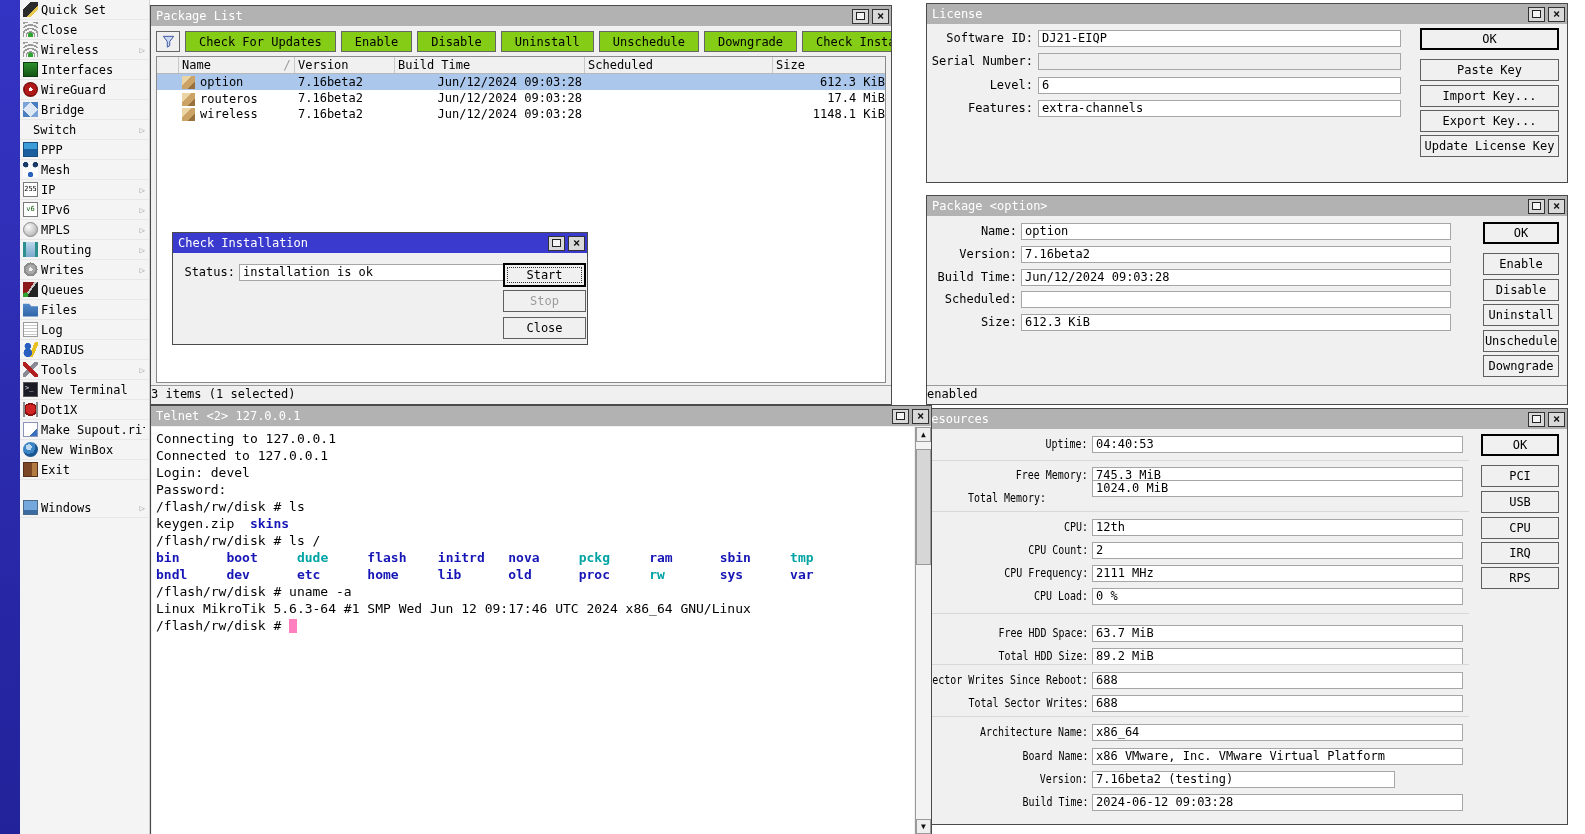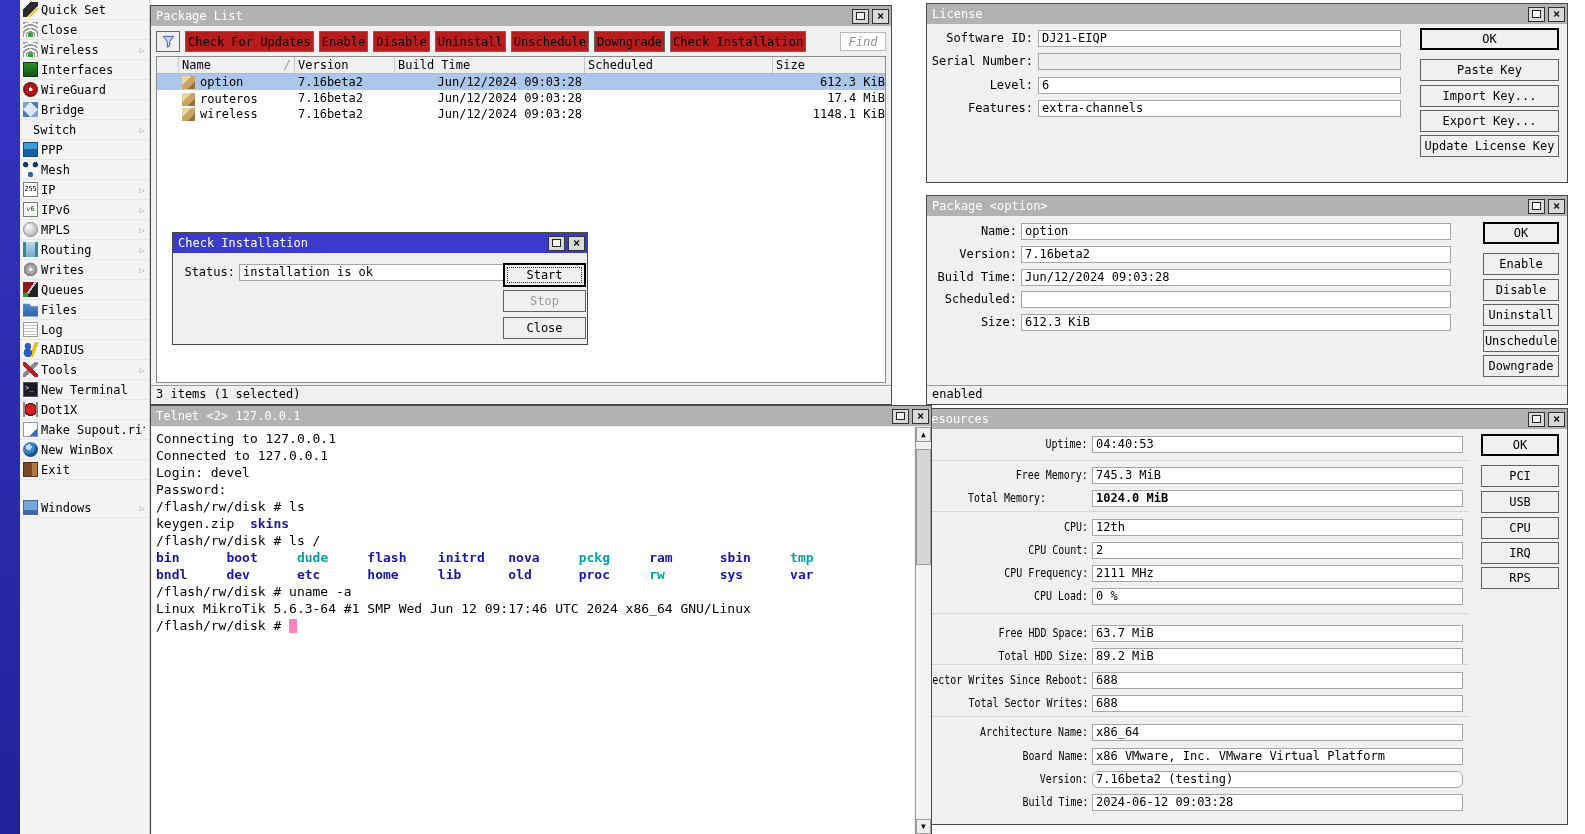--- a/index.html
+++ b/index.html
@@ -66,28 +66,28 @@
   .btn{position:absolute;background:#f0f0f0;border:1px solid #606060;display:flex;align-items:center;
     justify-content:center;white-space:nowrap;height:22px}
   .btn.default{border:2px solid #000}
   .btn.disabled{color:#9c9c9c}
   .focusinner{position:absolute;inset:2px;border:1px dotted #333}
   .fld{position:absolute;height:17px;line-height:15px;background:#fff;border:1px solid #a6a6a6;
     padding:0 3px;white-space:nowrap;overflow:hidden}
   .fld.dis{background:#efefef}
   .flabel{position:absolute;height:17px;line-height:17px;white-space:nowrap;text-align:right}
   .statusbar{position:absolute;left:0;right:0;bottom:0;height:19px;border-top:1px solid #9a9a9a;
-    background:#f0f0f0;line-height:17px;padding-left:5px;white-space:nowrap}
+    background:#f0f0f0;line-height:17px;white-space:nowrap}
 
   
   #pl-toolbar{position:absolute;left:5px;right:5px;top:24px;height:23px;display:flex;align-items:center;gap:5px}
   #pl-filter{width:24px;height:21px;border:1px solid #666;background:#f0f0f0;display:flex;
     align-items:center;justify-content:center;flex:none}
-  .tool-btn{height:21px;border:1px solid #666;background:#b91c1c;display:flex;align-items:center;
-    padding:0 2px;white-space:nowrap}
+  .tool-btn{height:21px;border:1px solid #666;background:#84cc16;display:flex;align-items:center;
+    padding:0 13px;white-space:nowrap}
   #pl-find{margin-left:auto;width:46px;height:19px;background:#fff;border:1px solid #b9b9b9;
     color:#909090;font-style:italic;display:flex;align-items:center;justify-content:center}
   #pl-panel{position:absolute;left:5px;right:5px;top:50px;bottom:21px;background:#fff;
     border:1px solid #8a8a8a;overflow:hidden}
   .pl-hrow{display:flex;height:17px;background:#f0f0f0;border-bottom:1px solid #b8b8b8}
   .pl-hcell{border-right:1px solid #c8c8c8;padding:0 3px;display:flex;align-items:center;
     white-space:nowrap;overflow:hidden;flex:none}
   .pl-sort{margin-left:auto;color:#9a9a9a;font-style:italic}
   .pl-menu{margin-left:auto;width:17px;height:16px;display:flex;align-items:center;justify-content:center;
     background:#f0f0f0;border-left:1px solid #c8c8c8;font-size:9px;color:#111}
@@ -364,21 +364,21 @@
       <span class="wbtn">
           <span class="sq"></span>
         </span>
       <span class="wbtn close">×</span>
     </div>
   <div class="rlabel" style="top: 27px;"><span>Uptime:</span></div>
       <div class="fld" style="left: 183px; top: 27px; width: 371px;">04:40:53</div>
       <div class="rlabel" style="top: 58px;"><span>Free Memory:</span></div>
       <div class="fld" style="left: 183px; top: 58px; width: 371px;">745.3 MiB</div>
       <div class="rlabel" style="top: 81px; text-align: center;"><span>Total Memory:</span></div>
-      <div class="fld" style="left: 183px; top: 81px; width: 371px; font-weight: bold;">1024.0 MiB</div>
+      <div class="fld" style="left: 183px; top: 71px; width: 371px;">1024.0 MiB</div>
       <div class="rlabel" style="top: 110px;"><span>CPU:</span></div>
       <div class="fld" style="left: 183px; top: 110px; width: 371px;">12th</div>
       <div class="rlabel" style="top: 133px;"><span>CPU Count:</span></div>
       <div class="fld" style="left: 183px; top: 133px; width: 371px;">2</div>
       <div class="rlabel" style="top: 156px;"><span>CPU Frequency:</span></div>
       <div class="fld" style="left: 183px; top: 156px; width: 371px;">2111 MHz</div>
       <div class="rlabel" style="top: 179px;"><span>CPU Load:</span></div>
       <div class="fld" style="left: 183px; top: 179px; width: 371px;">0 %</div>
       <div class="rlabel" style="top: 216px;"><span>Free HDD Space:</span></div>
       <div class="fld" style="left: 183px; top: 216px; width: 371px;">63.7 MiB</div>
@@ -386,21 +386,21 @@
       <div class="fld" style="left: 183px; top: 239px; width: 371px;">89.2 MiB</div>
       <div class="rlabel" style="top: 263px;"><span>Sector Writes Since Reboot:</span></div>
       <div class="fld" style="left: 183px; top: 263px; width: 371px;">688</div>
       <div class="rlabel" style="top: 286px;"><span>Total Sector Writes:</span></div>
       <div class="fld" style="left: 183px; top: 286px; width: 371px;">688</div>
       <div class="rlabel" style="top: 315px;"><span>Architecture Name:</span></div>
       <div class="fld" style="left: 183px; top: 315px; width: 371px;">x86_64</div>
       <div class="rlabel" style="top: 339px;"><span>Board Name:</span></div>
       <div class="fld" style="left: 183px; top: 339px; width: 371px;">x86 VMware, Inc. VMware Virtual Platform</div>
       <div class="rlabel" style="top: 362px;"><span>Version:</span></div>
-      <div class="fld" style="left: 183px; top: 362px; width: 371px; border-radius: 6px;">7.16beta2 (testing)</div>
+      <div class="fld" style="left: 183px; top: 362px; width: 303px;">7.16beta2 (testing)</div>
       <div class="rlabel" style="top: 385px;"><span>Build Time:</span></div>
       <div class="fld" style="left: 183px; top: 385px; width: 371px;">2024-06-12 09:03:28</div>
       <div class="res-sep" style="top: 51px;"></div>
       <div class="res-sep" style="top: 102px;"></div>
       <div class="res-sep" style="top: 204px;"></div>
       <div class="res-sep" style="top: 255px;"></div>
       <div class="res-sep" style="top: 307px;"></div>
       <div class="btn default" style="left: 572px; top: 25px; width: 78px;">OK</div>
       <div class="btn" style="left: 572px; top: 56px; width: 78px;">PCI</div>
       <div class="btn" style="left: 572px; top: 82px; width: 78px;">USB</div>

